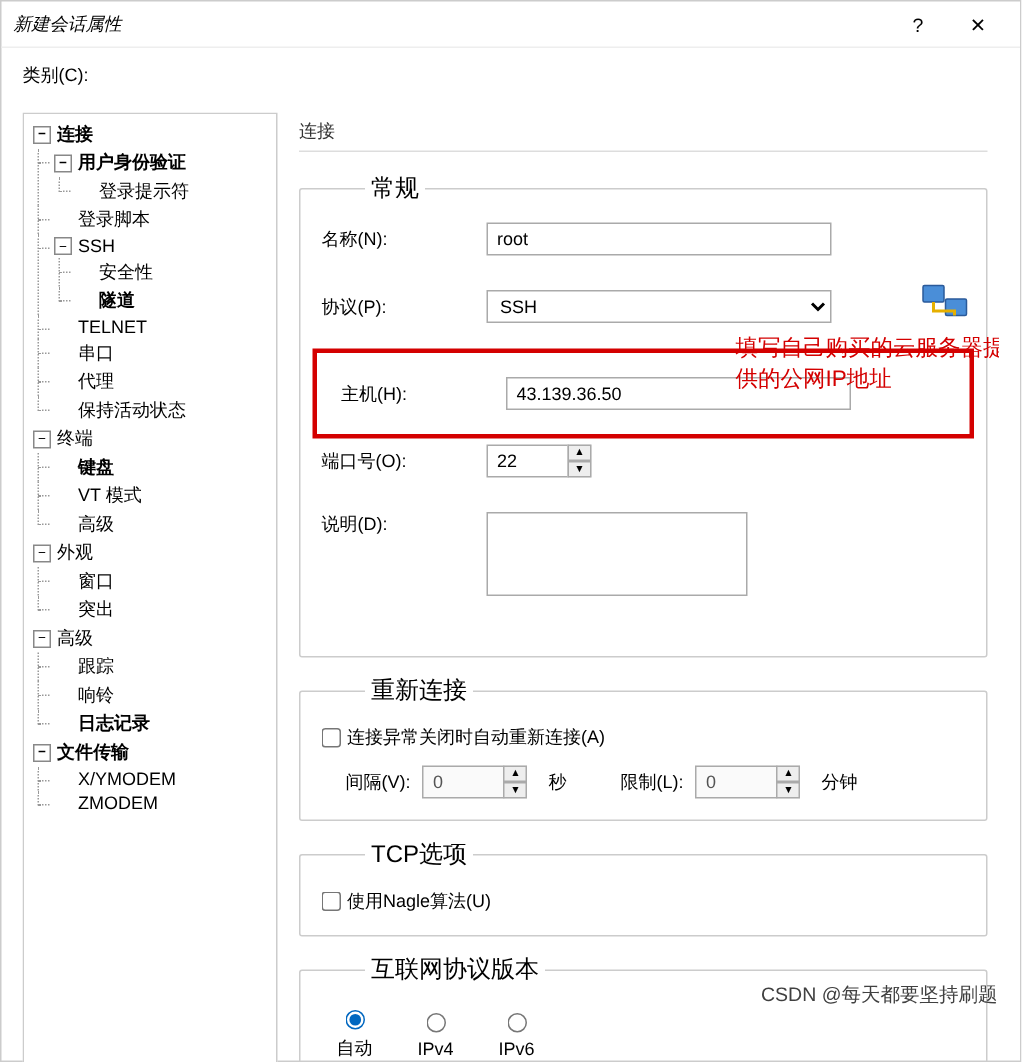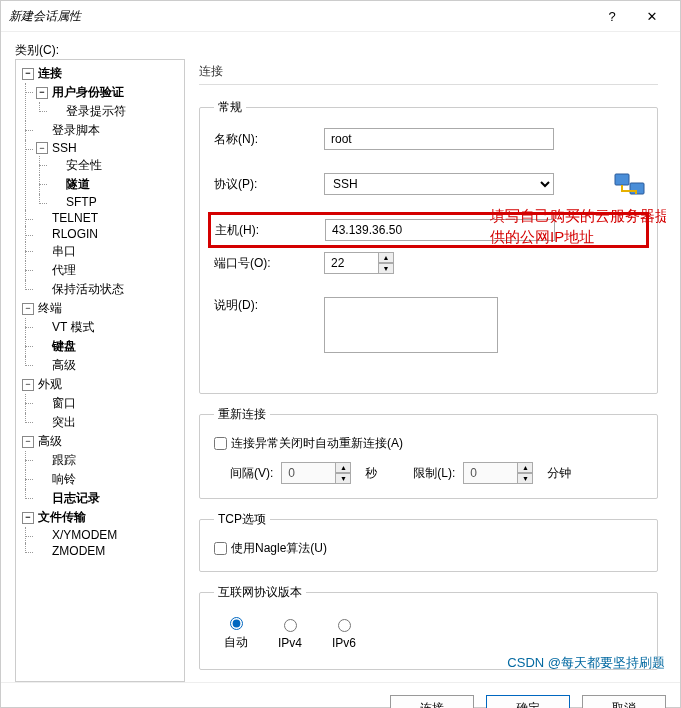--- a/index.html
+++ b/index.html
@@ -2,61 +2,61 @@
 <html><head>
   <meta charset="utf-8">
   <style>
     * { box-sizing: border-box; margin: 0; padding: 0; }
     body { font-family: "Microsoft YaHei", "Segoe UI", sans-serif; font-size: 12px; background: #fff; width: 681px; height: 708px; overflow: hidden; }
     .window { width: 681px; height: 708px; border: 1px solid #ccc; display: flex; flex-direction: column; background: #fff; }
     .titlebar { height: 32px; display: flex; align-items: center; padding: 0 8px; border-bottom: 1px solid #eee; }
     .titlebar-title { flex: 1; font-size: 12px; font-style: italic; }
     .titlebar-btn { width: 40px; height: 30px; display: flex; align-items: center; justify-content: center; font-size: 13px; cursor: pointer; }
     .content { flex: 1; display: flex; flex-direction: column; padding: 10px 14px 0 14px; }
-    .category-label { font-size: 12px; margin-bottom: 0; }
+    .category-label { font-size: 12px; margin-bottom: 16px; }
     .main-area { flex: 1; display: flex; gap: 10px; overflow: hidden; }
     .tree-panel { width: 170px; border: 1px solid #ccc; padding: 4px 2px; overflow-y: auto; background: #fff; }
     .tree ul { list-style: none; padding-left: 14px; }
     .tree > ul { padding-left: 2px; }
     .tree li { position: relative; }
     .tree-node { display: flex; align-items: center; padding: 1px 2px; cursor: pointer; white-space: nowrap; }
     .tree-node.selected { font-weight: bold; }
     .tree-toggle { width: 12px; height: 12px; border: 1px solid #888; display: inline-flex; align-items: center; justify-content: center; font-size: 9px; margin-right: 4px; line-height: 1; }
     .tree-leaf-pad { width: 16px; display: inline-block; }
     .tree li::before { content: ""; position: absolute; left: -9px; top: 0; bottom: 0; border-left: 1px dotted #999; }
     .tree li:last-child::before { bottom: auto; height: 10px; }
     .tree li::after { content: ""; position: absolute; left: -9px; top: 9px; width: 8px; border-top: 1px dotted #999; }
     .tree > ul > li::before, .tree > ul > li::after { display: none; }
     .right-panel { flex: 1; display: flex; flex-direction: column; overflow-y: auto; padding: 4px 8px 0 4px; }
     .panel-title { font-size: 12px; color: #333; border-bottom: 1px solid #ddd; padding-bottom: 4px; margin-bottom: 14px; }
     fieldset { border: 1px solid #ccc; border-radius: 2px; padding: 12px 14px 14px 14px; margin-bottom: 12px; }
-    legend { font-size: 12px; padding: 0 4px; }
+    legend { font-size: 16px; padding: 0 4px; margin-left: 29px; }
     .form-row { display: flex; align-items: center; margin-bottom: 23px; }
     .form-label { width: 110px; font-size: 12px; }
     .form-input { flex: 1; border: 1px solid #aaa; padding: 3px 6px; font-size: 12px; height: 22px; }
     .form-select { flex: 1; border: 1px solid #aaa; padding: 2px 4px; font-size: 12px; height: 22px; background: #fff; }
     .num-input-wrap { display: flex; align-items: center; }
     .num-input { width: 55px; border: 1px solid #aaa; padding: 3px 6px; font-size: 12px; height: 22px; }
     .spinner { display: flex; flex-direction: column; margin-left: -1px; }
     .spin-btn { width: 16px; height: 11px; border: 1px solid #aaa; background: #eee; font-size: 7px; display: flex; align-items: center; justify-content: center; cursor: pointer; }
     .textarea-wrap { flex: 1; }
     textarea.form-input { height: 56px; resize: none; }
-    .host-highlight { border: 3px solid #d40000; padding: 4px; margin: -6px -6px 4px -6px; }
+    .host-highlight { border: 3px solid #d40000; padding: 16px; margin: -6px -6px 4px -6px; }
     .annotation { position: absolute; color: #d40000; font-size: 15px; font-weight: 500; line-height: 1.4; }
     .icon-network { width: 32px; height: 28px; position: absolute; right: 20px; top: 112px; }
     .checkbox-row { display: flex; align-items: center; gap: 4px; margin-bottom: 10px; }
     .inline-row { display: flex; align-items: center; gap: 8px; padding: 0 16px; }
     .inline-row .lbl { font-size: 12px; }
     .radio-row { display: flex; align-items: center; gap: 30px; padding: 4px 10px; }
     .radio-item { display: flex; align-items: center; gap: 4px; font-size: 12px; flex-direction: column; }
     input[type="radio"] { accent-color: #0067c0; }
     .button-bar { display: flex; justify-content: flex-end; gap: 12px; padding: 12px 14px; border-top: 1px solid #eee; }
     .btn { min-width: 84px; height: 26px; border: 1px solid #999; background: #fdfdfd; font-size: 12px; cursor: pointer; }
     .btn.primary { border: 1.5px solid #0067c0; }
-    .watermark { position: absolute; right: 16px; bottom: 36px; color: #0369a1; font-size: 13px; }
+    .watermark { position: absolute; right: 16px; bottom: 36px; color: #404040; font-size: 13px; }
     .pos-rel { position: relative; }
     .unit { font-size: 12px; margin-left: 6px; }
   </style>
 </head>
 <body>
 
 <div class="window">
   <div class="titlebar">
     <span class="titlebar-title">新建会话属性</span>
     <div class="titlebar-btn">?</div>
@@ -107,43 +107,31 @@
                           <span class="tree-leaf-pad"></span>
                           <span>安全性</span>
                         </div>
                       </li>
                     <li>
                         <div class="tree-node selected">
                           <span class="tree-leaf-pad"></span>
                           <span>隧道</span>
                         </div>
                       </li>
-                    <li>
-                        <div class="tree-node">
-                          <span class="tree-leaf-pad"></span>
-                          <span>SFTP</span>
-                        </div>
-                      </li>
                   </ul>
                 </li>
                 <li>
                     <div class="tree-node">
                       <span class="tree-leaf-pad"></span>
                       <span>TELNET</span>
                     </div>
                   </li>
                 <li>
                     <div class="tree-node">
                       <span class="tree-leaf-pad"></span>
-                      <span>RLOGIN</span>
-                    </div>
-                  </li>
-                <li>
-                    <div class="tree-node">
-                      <span class="tree-leaf-pad"></span>
                       <span>串口</span>
                     </div>
                   </li>
                 <li>
                     <div class="tree-node">
                       <span class="tree-leaf-pad"></span>
                       <span>代理</span>
                     </div>
                   </li>
                 <li>
@@ -154,29 +142,29 @@
                   </li>
               </ul>
             </li>
             <li>
               <div class="tree-node">
                   <span class="tree-toggle">−</span>
                   <span>终端</span>
                 </div>
               <ul>
                 <li>
+                    <div class="tree-node selected">
+                      <span class="tree-leaf-pad"></span>
+                      <span>键盘</span>
+                    </div>
+                  </li>
+                <li>
                     <div class="tree-node">
                       <span class="tree-leaf-pad"></span>
                       <span>VT 模式</span>
-                    </div>
-                  </li>
-                <li>
-                    <div class="tree-node selected">
-                      <span class="tree-leaf-pad"></span>
-                      <span>键盘</span>
                     </div>
                   </li>
                 <li>
                     <div class="tree-node">
                       <span class="tree-leaf-pad"></span>
                       <span>高级</span>
                     </div>
                   </li>
               </ul>
             </li>

